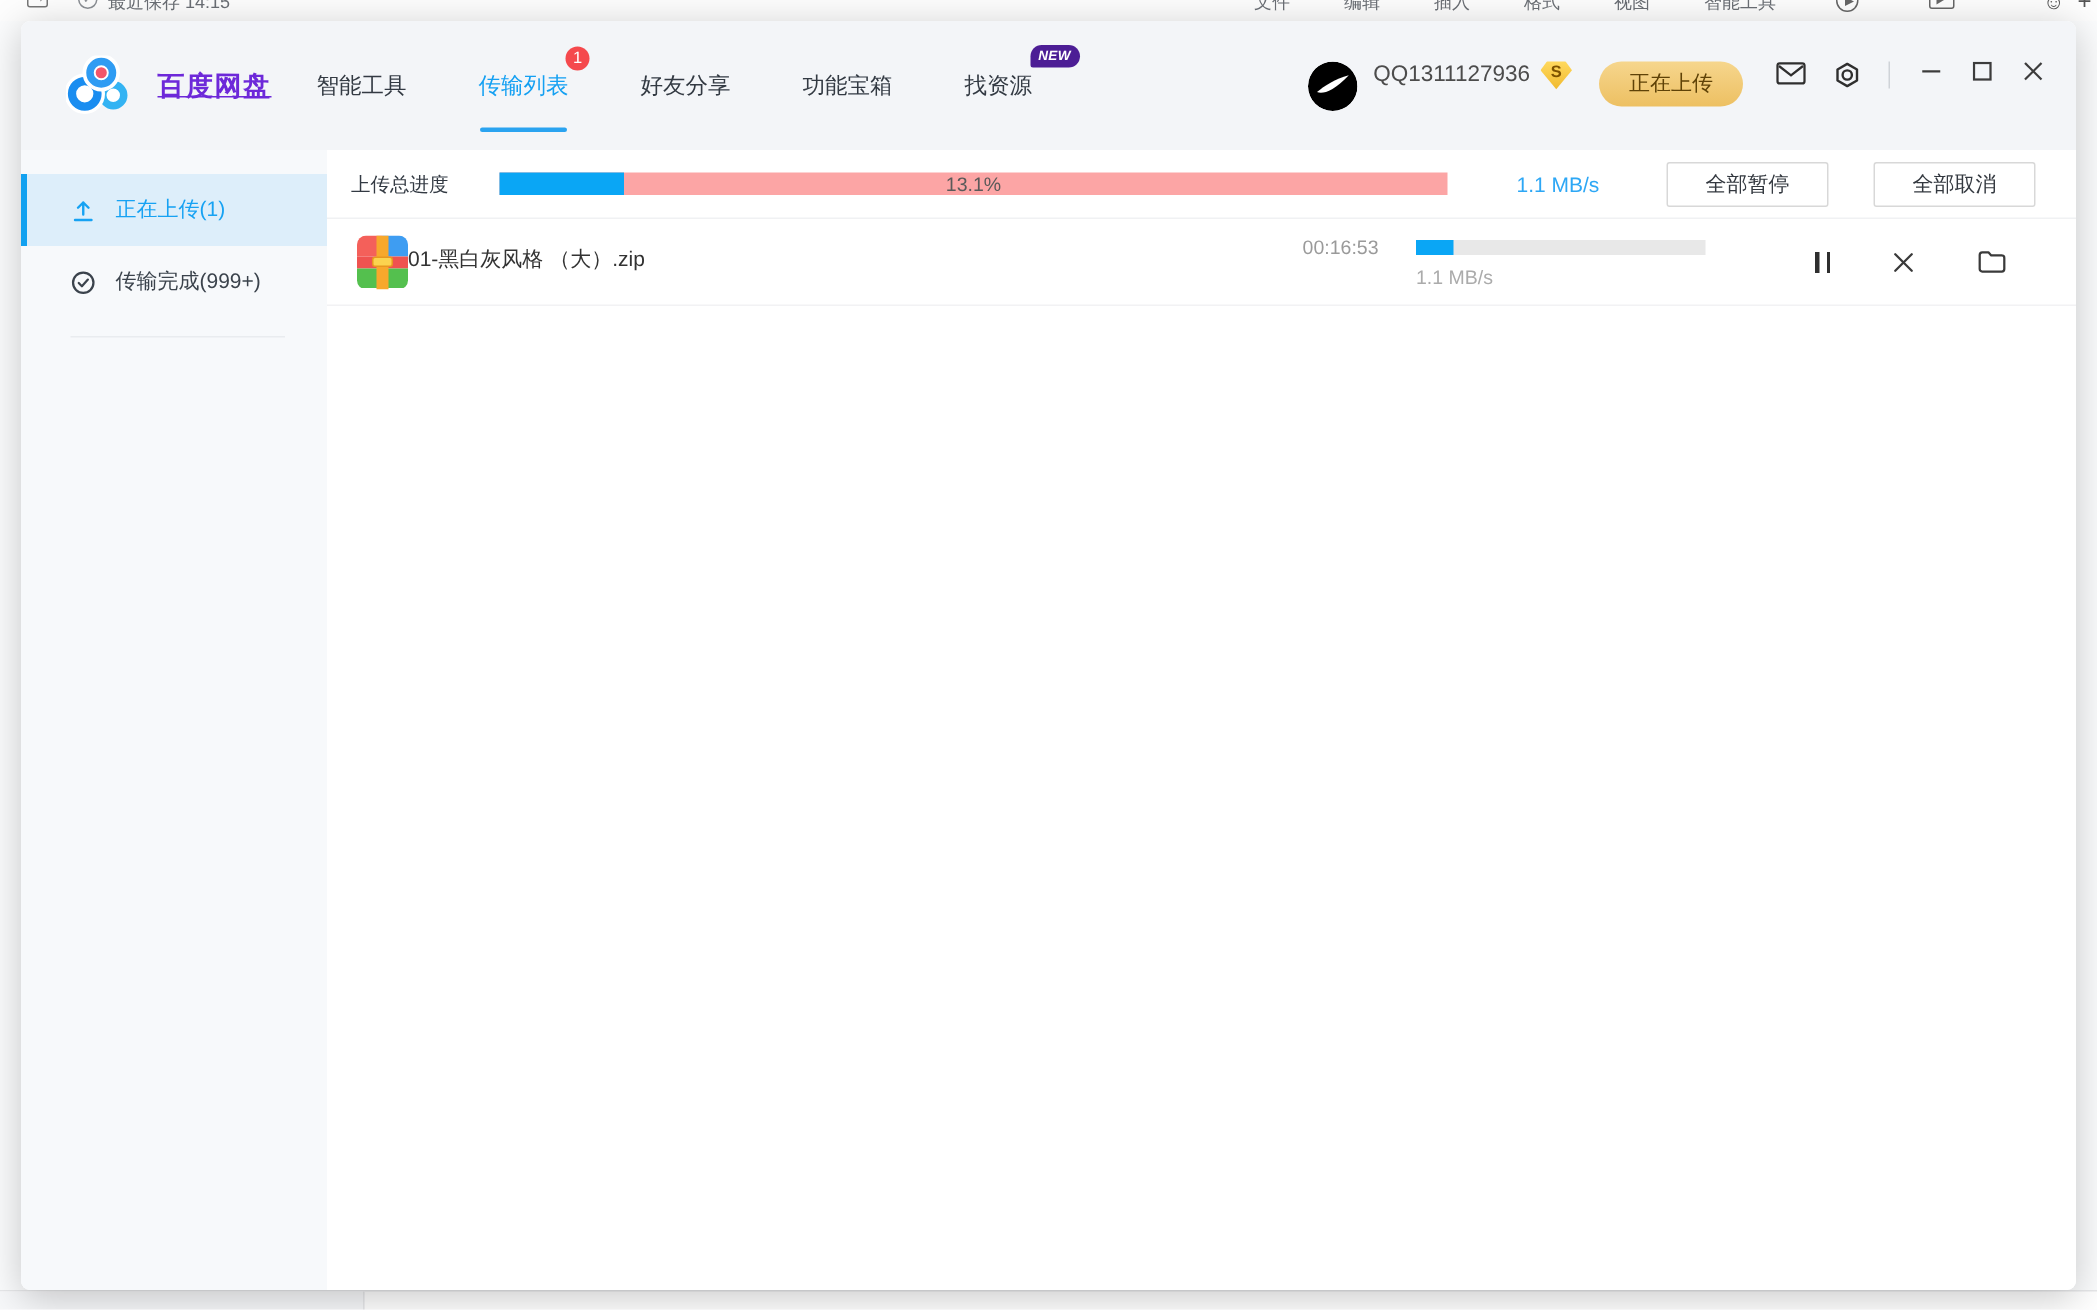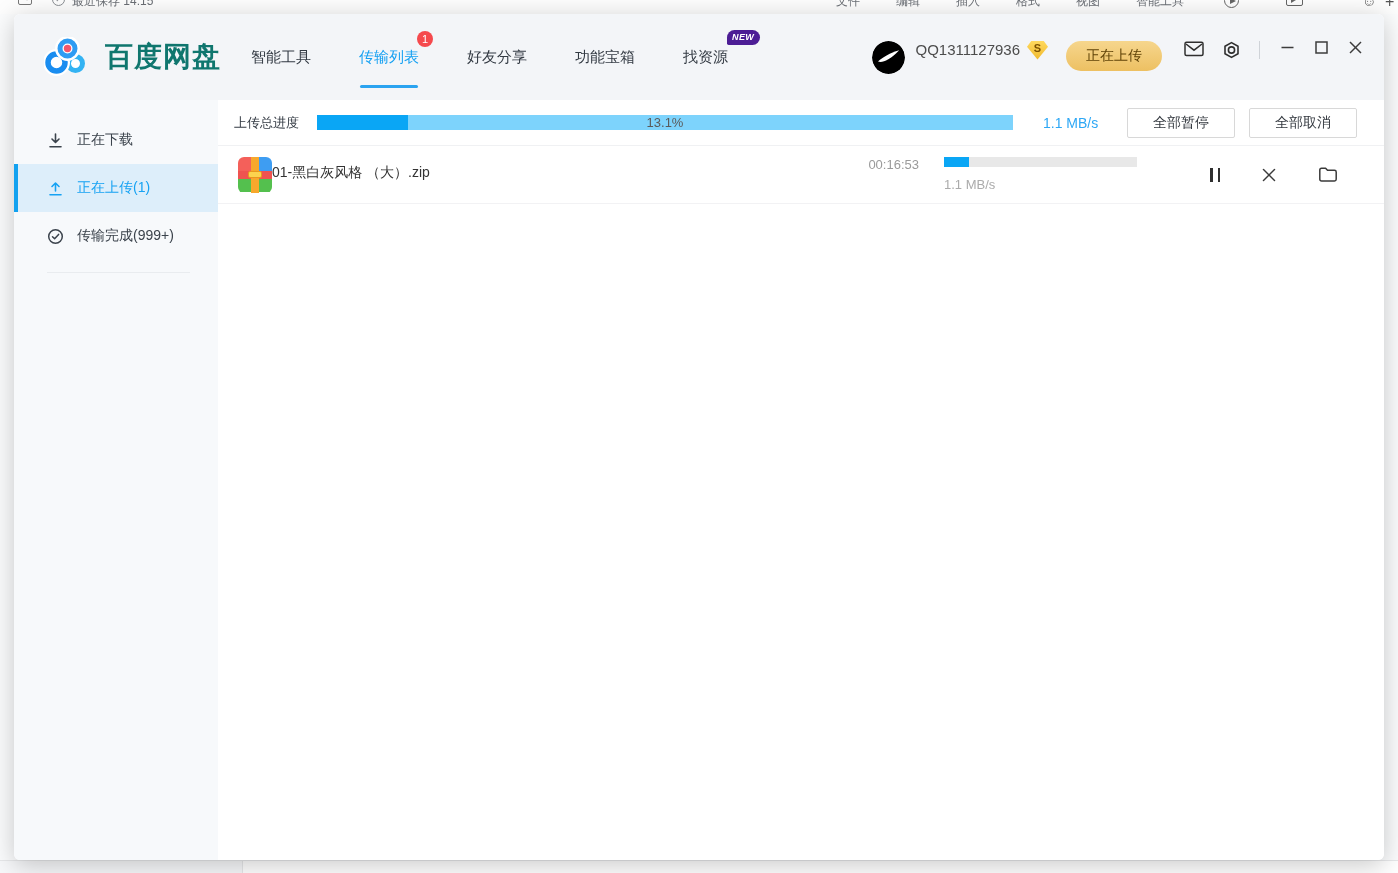--- a/index.html
+++ b/index.html
@@ -26,21 +26,21 @@
   .bg-bottom-left { position:absolute; left:0; top:0; width:243px; height:13px; background:#f7f8fa; border-right:1px solid #e7e8ea; }
 
   
   .window { position:absolute; left:14px; top:14px; width:1370px; height:846px; background:#fff;
             border-radius:6px; box-shadow:0 5px 26px rgba(0,0,0,.22); overflow:hidden;
             display:flex; flex-direction:column; }
 
   
   .header { height:86px; flex:0 0 86px; background:#f3f5f8; display:flex; align-items:center; padding:0 22px 0 30px; }
   .logo-wrap { display:flex; align-items:center; gap:15px; }
-  .app-title { font-size:28px; font-weight:700; color:#0f766e; letter-spacing:1px; }
+  .app-title { font-size:18px; font-weight:700; color:#6d28d9; letter-spacing:1px;text-decoration:underline; }
   .tabs { display:flex; align-items:center; gap:48px; margin-left:30px; height:100%; }
   .tab { position:relative; font-size:15px; color:#333a43; cursor:pointer; padding:8px 0; white-space:nowrap; }
   .tab.active { color:#14a0f2; }
   .tab.active:after { content:""; position:absolute; left:50%; transform:translateX(-50%); bottom:-13px;
                       width:58px; height:3px; border-radius:2px; background:#2aa3f0; }
   .badge-count { position:absolute; top:-9px; right:-14px; min-width:16px; height:16px; border-radius:8px;
                  background:#f5494d; color:#fff; font-size:11px; display:flex; align-items:center; justify-content:center; padding:0 4px; }
   .badge-new { position:absolute; top:-10px; right:-32px; background:#4c1d95; color:#fff; font-size:9px;
                font-weight:700; font-style:italic; padding:2.5px 6px 2.5px 5px; border-radius:9px 9px 9px 2px; letter-spacing:.3px; }
 
@@ -59,44 +59,44 @@
   
   .body { flex:1; display:flex; min-height:0; }
   .sidebar { width:204px; flex:0 0 204px; background:#f7f9fb; padding-top:16px; }
   .side-item { height:48px; display:flex; align-items:center; gap:13px; padding-left:33px; font-size:14px;
                color:#3b434c; cursor:pointer; position:relative; }
   .side-item.active { background:#ddeefa; color:#16a2f3; }
   .side-item.active:before { content:""; position:absolute; left:0; top:0; width:4px; height:100%; background:#12a1f0; }
   .side-divider { border:none; border-top:1px solid #e9ecef; margin:12px 28px 0 33px; }
 
   .main { flex:1; background:#fff; display:flex; flex-direction:column; min-width:0; }
-  .main-top { height:46px; flex:0 0 46px; display:flex; align-items:center; padding:0 27px 0 16px; border-bottom:1px solid #f0f1f3; }
+  .main-top { height:46px; flex:0 0 46px; display:flex; align-items:center; padding:0 27px 0 16px; border-bottom:1px solid #f0f1f3;gap:16px; }
   .overall-label { font-size:13px; color:#333a43; margin-right:18px; white-space:nowrap; }
-  .overall-track { flex:1; height:15px; background:#7dd3fc; position:relative; }
+  .overall-track { flex:1; height:15px; background:#fca5a5; position:relative; }
   .overall-fill { height:100%; background:#0aa6f5; }
   .overall-pct { position:absolute; left:0; top:0; width:100%; height:100%; text-align:center;
                  font-size:13px; color:#5a5a5a; line-height:15px; }
   .overall-speed { margin-left:30px; width:70px; font-size:14px; color:#2da7f5; white-space:nowrap; }
   .top-btn { margin-left:14px; height:30px; padding:0 25px; background:#fff; border:1px solid #d8d8d8;
              border-radius:2px; font-size:14px; color:#33383f; cursor:pointer; white-space:nowrap; }
 
   .file-row { height:58px; display:flex; align-items:center; padding-left:20px; border-bottom:1px solid #f2f2f4; }
   .zip-icon { position:relative; width:34px; height:36px; border-radius:6px; overflow:hidden; flex:0 0 34px; }
   .zip-icon div { position:absolute; }
   .z-tl { left:0; top:0; width:50%; height:40%; background:#f4605a; }
   .z-tr { right:0; top:0; width:50%; height:40%; background:#3e9df2; }
   .z-mid { left:0; top:40%; width:100%; height:22%; background:#ef5350; }
   .z-bot { left:0; top:62%; width:100%; height:38%; background:#54c04e; }
   .z-zip { left:38%; top:0; width:24%; height:100%; background:#f7a82c; }
   .z-pull { left:29%; top:39%; width:42%; height:22%; background:#fbd34f; border:1px solid #e8971f; border-radius:2px; }
   .file-info { width:575px; min-width:0; }
   .file-name { font-size:14px; color:#333; margin-bottom:4px; white-space:nowrap; overflow:hidden; text-overflow:ellipsis; }
   .file-size { font-size:12.5px; color:#a9a9a9; }
   .fp { display:flex; flex-direction:column; }
-  .fp-row { display:flex; align-items:flex-start; }
+  .fp-row { display:flex; align-items:center; }
   .fp-time { width:72px; text-align:right; font-size:13px; color:#9a9a9a; margin-right:25px; white-space:nowrap; }
   .fp-bar { width:193px; height:10px; background:#e8e8e8; }
   .fp-fill { height:100%; background:#0aa6f5; }
   .fp-speed { margin-left:97px; margin-top:5px; font-size:13px; color:#ababab; white-space:nowrap; }
   .row-actions { margin-left:auto; margin-right:46px; display:flex; align-items:center; gap:42px; }
   .row-action { cursor:pointer; display:flex; align-items:center; }
   .pause-glyph { display:flex; gap:5px; }
   .pause-glyph i { display:block; width:2.5px; height:14px; background:#2f2f2f; }
   .filler { flex:1; }
 </style>
@@ -186,27 +186,20 @@
         <svg width="13" height="13" viewBox="0 0 13 13" stroke="#3c3c3c" stroke-width="1.5">
             <line x1="1" y1="1" x2="12" y2="12"></line>
             <line x1="12" y1="1" x2="1" y2="12"></line>
           </svg>
       </span>
     </div>
   </div>
 
   <div class="body">
     <div class="sidebar">
-      <div class="side-item">
-        <svg width="17" height="17" viewBox="0 0 17 17" fill="none" stroke="currentColor" stroke-width="1.6" stroke-linecap="round" stroke-linejoin="round">
-          <path d="M8.5 2 V10 M5 7 L8.5 10.5 L12 7"></path>
-            <path d="M3 14.7 H14"></path>
-        </svg>
-        <span>正在下载</span>
-      </div>
       <div class="side-item active">
         <svg width="17" height="17" viewBox="0 0 17 17" fill="none" stroke="currentColor" stroke-width="1.6" stroke-linecap="round" stroke-linejoin="round">
           <path d="M8.5 11 V3 M5 6.5 L8.5 3 L12 6.5"></path>
             <path d="M3 14.7 H14"></path>
         </svg>
         <span>正在上传(1)</span>
       </div>
       <div class="side-item">
         <svg width="17" height="17" viewBox="0 0 17 17" fill="none" stroke="currentColor" stroke-width="1.5" stroke-linecap="round" stroke-linejoin="round">
           <circle cx="8.5" cy="8.5" r="6.8"></circle>

